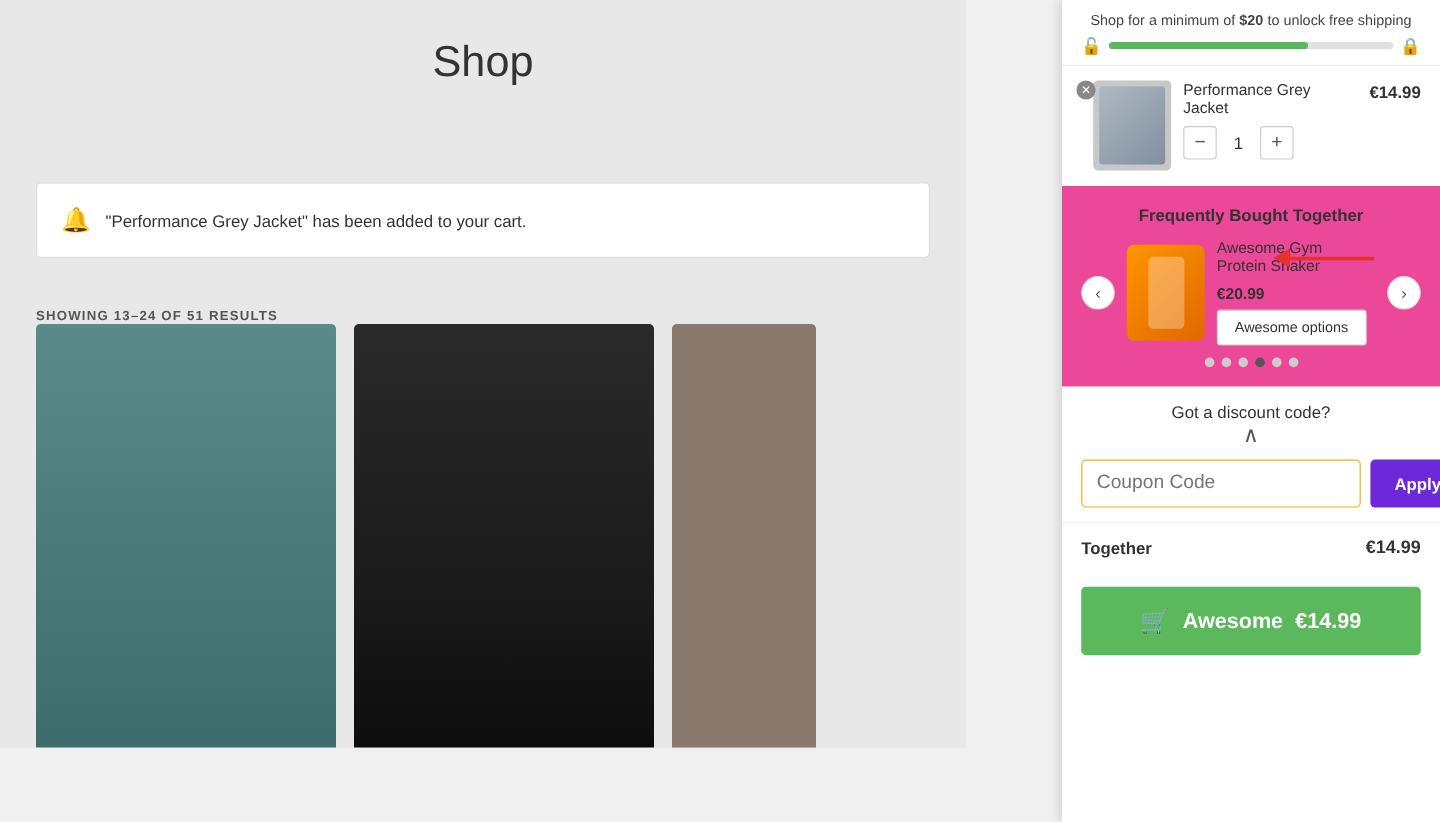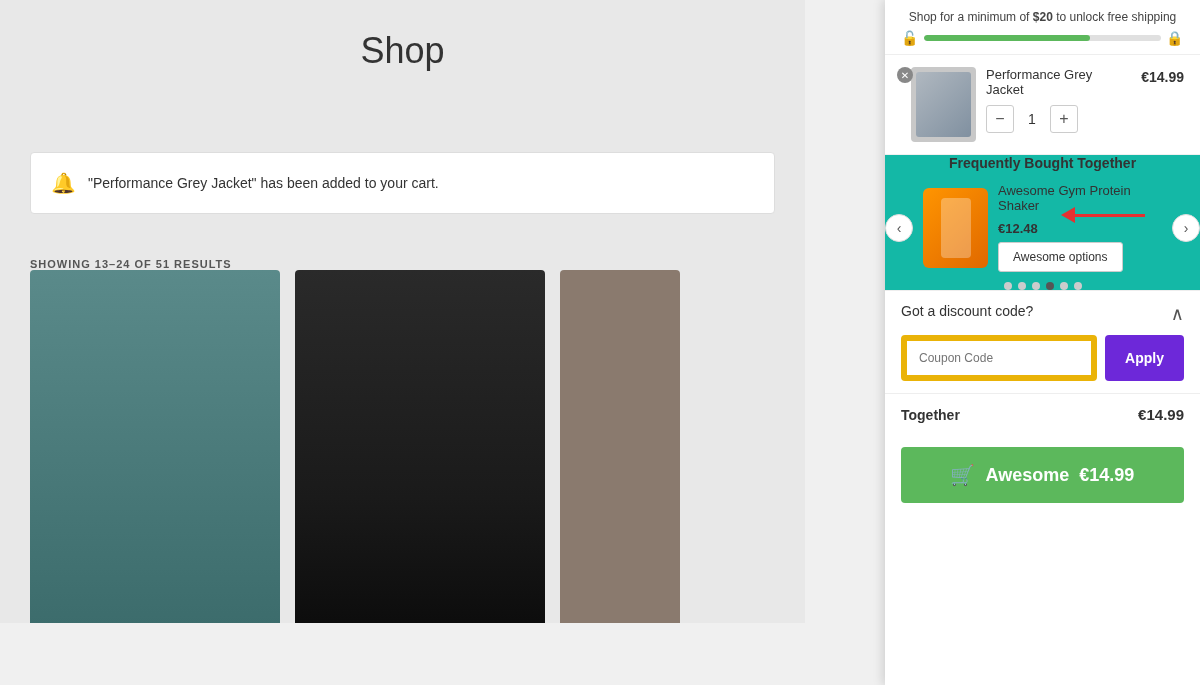--- a/index.html
+++ b/index.html
@@ -219,22 +219,22 @@
     .item-price-right {
       font-size: 14px;
       font-weight: bold;
       color: #333;
       margin-left: auto;
       padding-top: 2px;
     }
 
     
     .fbt-section {
-      background: #14b8a6;
-      padding: 0;
+      background: #ec4899;
+      padding: 16px;
       position: relative;
     }
 
     .fbt-title {
       font-size: 14px;
       font-weight: bold;
       color: #333;
       text-align: center;
       margin-bottom: 12px;
     }
@@ -348,22 +348,24 @@
     }
 
     
     .discount-section {
       padding: 12px 16px;
       border-top: 1px solid #eee;
     }
 
     .discount-header {
       display: flex;
+      align-items: center;
       justify-content: space-between;
       cursor: pointer;
+      flex-direction: column;
     }
 
     .discount-label {
       font-size: 14px;
       color: #333;
     }
 
     .discount-toggle {
       font-size: 18px;
       color: #555;
@@ -371,23 +373,23 @@
 
     .coupon-row {
       display: flex;
       gap: 8px;
       margin-top: 10px;
     }
 
     .coupon-input {
       flex: 1;
       padding: 10px 12px;
-      border: 6px solid #eab308;
-      border-radius: 4px;
-      font-size: 12px;
+      border: 1px solid #eab308;
+      border-radius: 4px;
+      font-size: 16px;
       color: #aaa;
       outline: none;
     }
 
     .apply-btn {
       padding: 10px 20px;
       background: #6d28d9;
       color: white;
       border: none;
       border-radius: 4px;
@@ -538,21 +540,21 @@
 
   <div class="fbt-section">
     <div class="fbt-title">Frequently Bought Together</div>
     <div class="fbt-item">
       <button class="fbt-nav-btn">‹</button>
       <div class="fbt-product-img">
         <div class="shaker-shape"></div>
       </div>
       <div class="fbt-product-info">
         <div class="fbt-product-name">Awesome Gym Protein Shaker</div>
-        <div class="fbt-product-price">€12.48</div>
+        <div class="fbt-product-price">€20.99</div>
         <button class="select-options-btn">Awesome options</button>
       </div>
       <button class="fbt-nav-btn">›</button>
     </div>
 
     <div class="fbt-right-arrow">
       <div class="arrow-head"></div>
       <div class="arrow-line"></div>
     </div>
 

